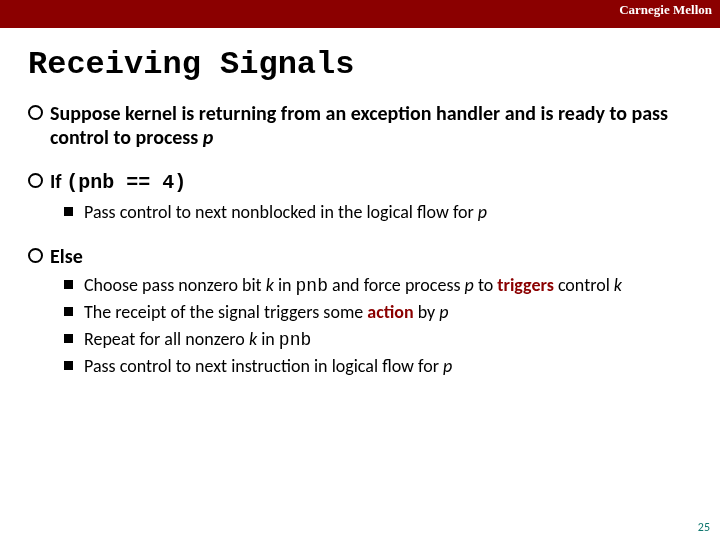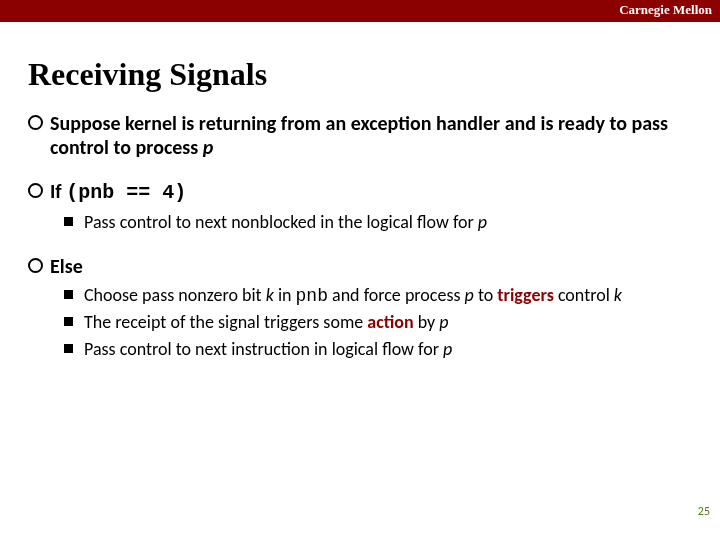--- a/index.html
+++ b/index.html
@@ -7,37 +7,36 @@
     width: 720px;
     height: 540px;
     background: #fff;
     font-family: Calibri, "Segoe UI", Arial, sans-serif;
     color: #000;
     position: relative;
     overflow: hidden;
   }
   .brandbar {
     background: #8b0000;
-    height: 22px;
+    height: 28px;
     width: 100%;
     text-align: right;
     padding-right: 8px;
     color: #fff;
     font-family: "Times New Roman", serif;
     font-weight: bold;
     font-size: 13px;
     line-height: 20px;
   }
   .title {
-    font-family: Liberation Serif, serif;
+    font-family: Liberation Mono, monospace;
     font-weight: bold;
     font-size: 32px;
     padding: 18px 6px 18px 28px;
     color: #000;
-    margin-top: 16px;
   }
   .content {
     padding: 0 28px 0 28px;
   }
   ul.level1 {
     list-style: none;
     padding-left: 22px;
   }
   ul.level1 > li {
     position: relative;
@@ -76,24 +75,24 @@
     top: 6px;
     width: 9px;
     height: 9px;
     background: #000;
   }
   .code { font-family: "Courier New", monospace; }
   .em { font-style: italic; }
   .accent { color: #8b0000; font-weight: bold; }
   .pagenum {
     position: absolute;
-    bottom: 22px;
+    bottom: 6px;
     right: 10px;
     font-size: 12px;
-    color: #4d7c0f;
+    color: #0f766e;
   }
 </style>
 </head>
 <body>
 
 <div class="brandbar">
   <span>Carnegie Mellon</span>
 </div>
 
 <div class="title">Receiving Signals</div>
@@ -118,20 +117,23 @@
     <li style="margin-bottom:18px;">
       <span>Else</span>
       <ul class="level2">
         <li>
           <span>Choose pass nonzero bit </span><span class="em">k</span><span> in </span><span class="code">pnb</span><span>  and force process </span><span class="em">p</span><span> to </span><span class="accent">triggers</span><span> control </span><span class="em">k</span>
         </li>
         <li>
           <span>The receipt of the signal triggers some </span><span class="accent">action</span><span> by </span><span class="em">p</span>
         </li>
         <li>
+          <span>Repeat for all nonzero </span><span class="em">k</span><span> in </span><span class="code">pnb</span>
+        </li>
+        <li>
           <span>Pass control to next instruction in logical flow for </span><span class="em">p</span>
         </li>
       </ul>
     </li>
 
   </ul>
 </div>
 
 <div class="pagenum">25</div>
 

